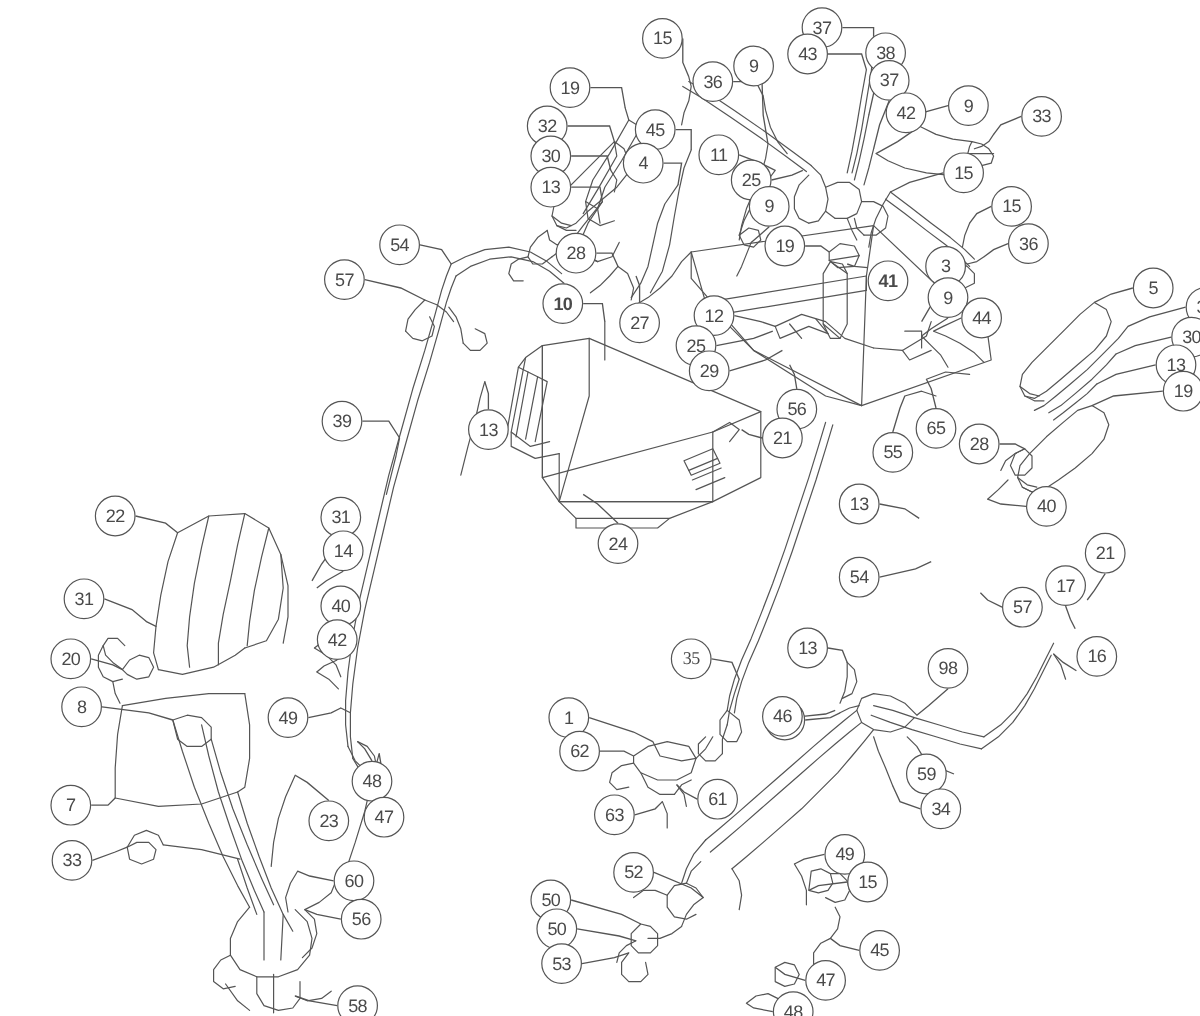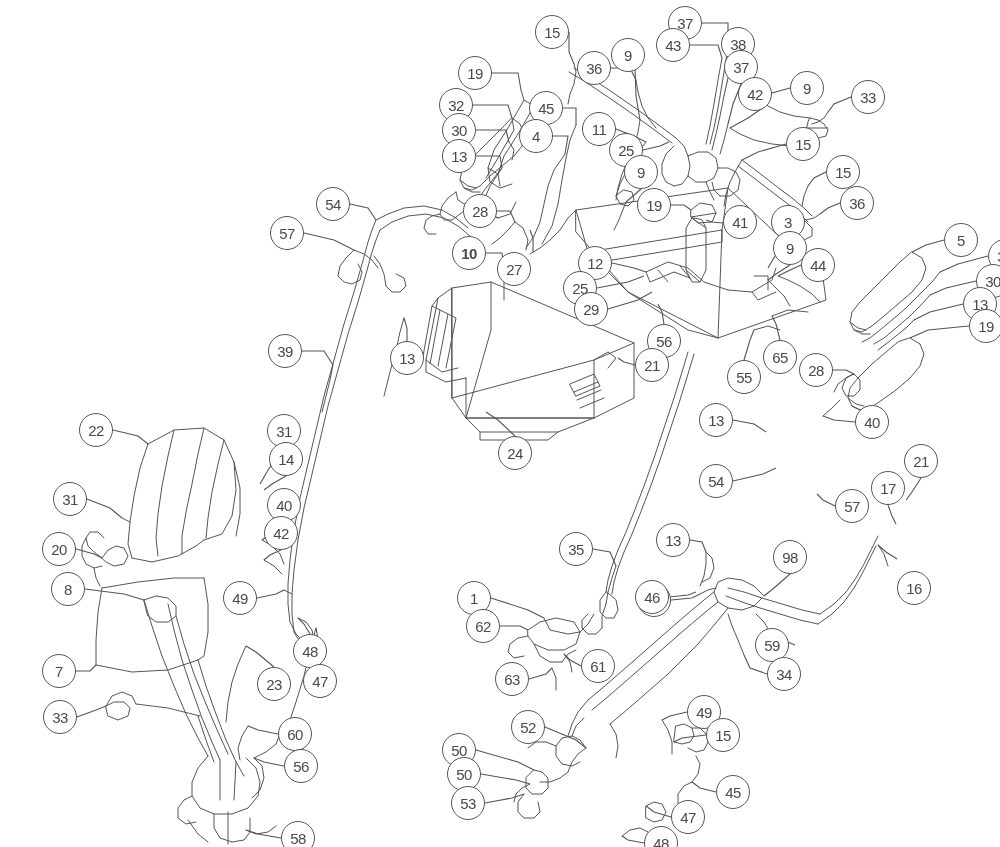--- a/index.html
+++ b/index.html
@@ -379,71 +379,71 @@
       <div class="callout" style="left: 431px; top: 130px;">30</div>
       <div class="callout" style="left: 431px; top: 156px;">13</div>
       <div class="callout" style="left: 508px; top: 136px;">4</div>
       <div class="callout" style="left: 571px; top: 129px;">11</div>
       <div class="callout" style="left: 598px; top: 150px;">25</div>
       <div class="callout" style="left: 613px; top: 172px;">9</div>
       <div class="callout" style="left: 775px; top: 144px;">15</div>
       <div class="callout" style="left: 815px; top: 172px;">15</div>
       <div class="callout" style="left: 829px; top: 203px;">36</div>
       <div class="callout" style="left: 626px; top: 205px;">19</div>
-      <div class="callout" style="left: 712px; top: 222px;">41</div>
+      <div class="callout" style="left: 712px; top: 234px; font-weight: bold;">41</div>
       <div class="callout" style="left: 760px; top: 222px;">3</div>
       <div class="callout" style="left: 762px; top: 248px;">9</div>
       <div class="callout" style="left: 790px; top: 265px;">44</div>
       <div class="callout" style="left: 933px; top: 240px;">5</div>
       <div class="callout" style="left: 977px; top: 256px;">32</div>
       <div class="callout" style="left: 965px; top: 281px;">30</div>
       <div class="callout" style="left: 952px; top: 304px;">13</div>
       <div class="callout" style="left: 958px; top: 326px;">19</div>
       <div class="callout" style="left: 788px; top: 370px;">28</div>
       <div class="callout" style="left: 844px; top: 422px;">40</div>
       <div class="callout" style="left: 305px; top: 204px;">54</div>
       <div class="callout" style="left: 259px; top: 233px;">57</div>
       <div class="callout" style="left: 452px; top: 211px;">28</div>
       <div class="callout" style="left: 441px; top: 253px; font-weight: bold;">10</div>
-      <div class="callout" style="left: 486px; top: 269px;">27</div>
+      <div class="callout" style="left: 505px; top: 269px;">27</div>
       <div class="callout" style="left: 567px; top: 263px;">12</div>
       <div class="callout" style="left: 552px; top: 288px;">25</div>
       <div class="callout" style="left: 563px; top: 309px;">29</div>
       <div class="callout" style="left: 636px; top: 341px;">56</div>
       <div class="callout" style="left: 624px; top: 365px;">21</div>
       <div class="callout" style="left: 716px; top: 377px;">55</div>
       <div class="callout" style="left: 752px; top: 357px;">65</div>
       <div class="callout" style="left: 257px; top: 351px;">39</div>
       <div class="callout" style="left: 379px; top: 358px;">13</div>
       <div class="callout" style="left: 487px; top: 453px;">24</div>
       <div class="callout" style="left: 688px; top: 420px;">13</div>
       <div class="callout" style="left: 688px; top: 481px;">54</div>
       <div class="callout" style="left: 824px; top: 506px;">57</div>
       <div class="callout" style="left: 893px; top: 461px;">21</div>
       <div class="callout" style="left: 860px; top: 488px;">17</div>
-      <div class="callout" style="left: 886px; top: 588px;">16</div>
+      <div class="callout" style="left: 886px; top: 547px;">16</div>
       <div class="callout" style="left: 762px; top: 557px;">98</div>
       <div class="callout" style="left: 68px; top: 430px;">22</div>
       <div class="callout" style="left: 256px; top: 431px;">31</div>
       <div class="callout" style="left: 258px; top: 459px;">14</div>
       <div class="callout" style="left: 42px; top: 499px;">31</div>
       <div class="callout" style="left: 31px; top: 549px;">20</div>
       <div class="callout" style="left: 40px; top: 589px;">8</div>
       <div class="callout" style="left: 31px; top: 671px;">7</div>
       <div class="callout" style="left: 256px; top: 505px;">40</div>
       <div class="callout" style="left: 253px; top: 533px;">42</div>
       <div class="callout" style="left: 212px; top: 598px;">49</div>
       <div class="callout" style="left: 282px; top: 651px;">48</div>
       <div class="callout" style="left: 246px; top: 684px;">23</div>
       <div class="callout" style="left: 292px; top: 681px;">47</div>
       <div class="callout" style="left: 32px; top: 717px;">33</div>
       <div class="callout" style="left: 267px; top: 734px;">60</div>
       <div class="callout" style="left: 273px; top: 766px;">56</div>
       <div class="callout" style="left: 270px; top: 838px;">58</div>
-      <div class="callout" style="left: 548px; top: 549px;">35</div>
+      <div class="callout" style="left: 548px; top: 549px; font-family: Liberation Serif, serif;">35</div>
       <div class="callout" style="left: 645px; top: 540px;">13</div>
       <div class="callout" style="left: 626px; top: 600px;">46</div>
       <div class="callout" style="left: 446px; top: 598px;">1</div>
       <div class="callout" style="left: 455px; top: 626px;">62</div>
       <div class="callout" style="left: 570px; top: 666px;">61</div>
       <div class="callout" style="left: 484px; top: 679px;">63</div>
       <div class="callout" style="left: 500px; top: 727px;">52</div>
       <div class="callout" style="left: 431px; top: 750px;">50</div>
       <div class="callout" style="left: 436px; top: 774px;">50</div>
       <div class="callout" style="left: 440px; top: 803px;">53</div>

